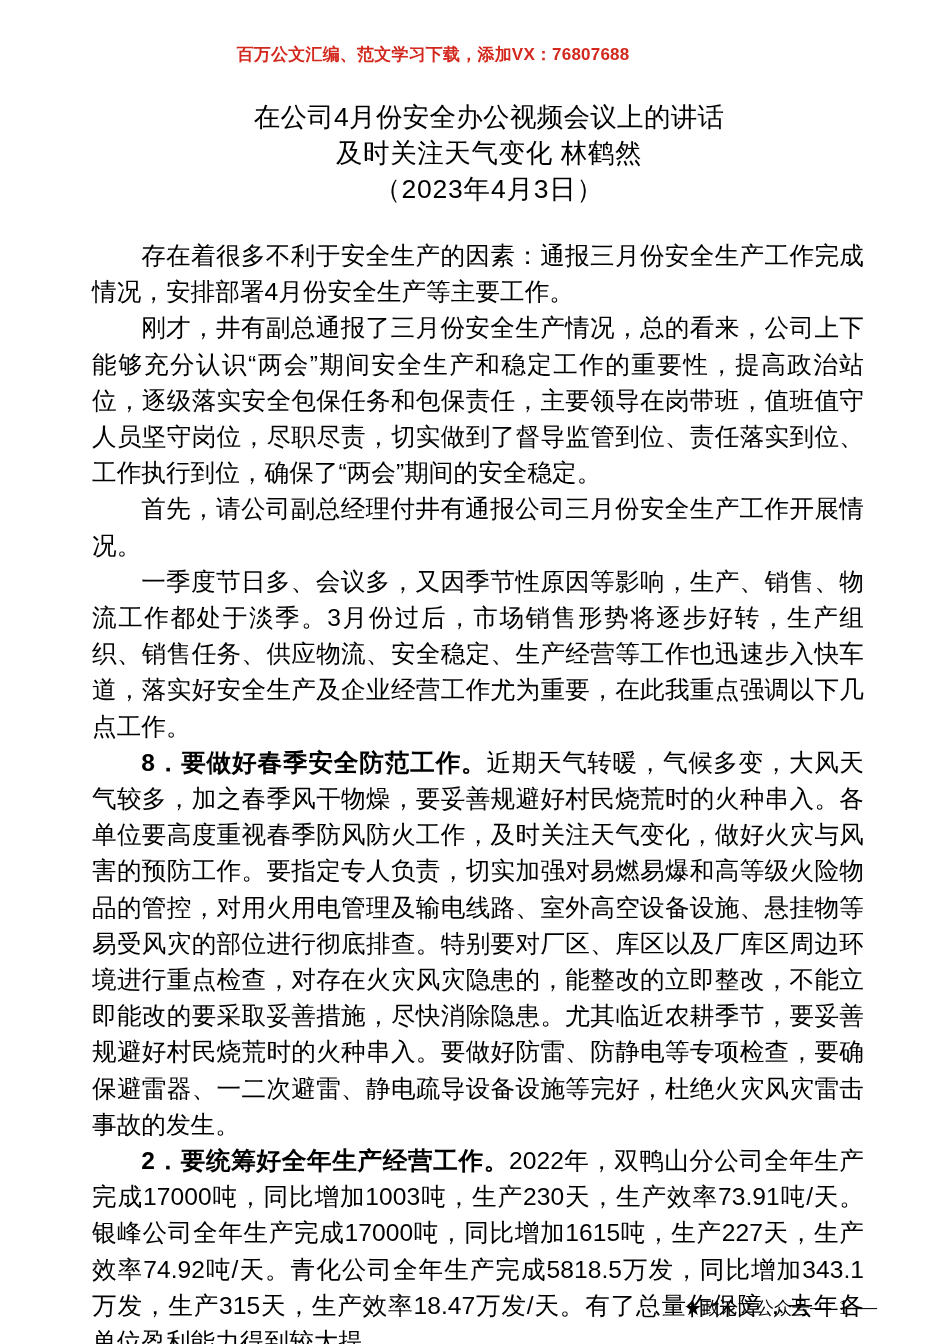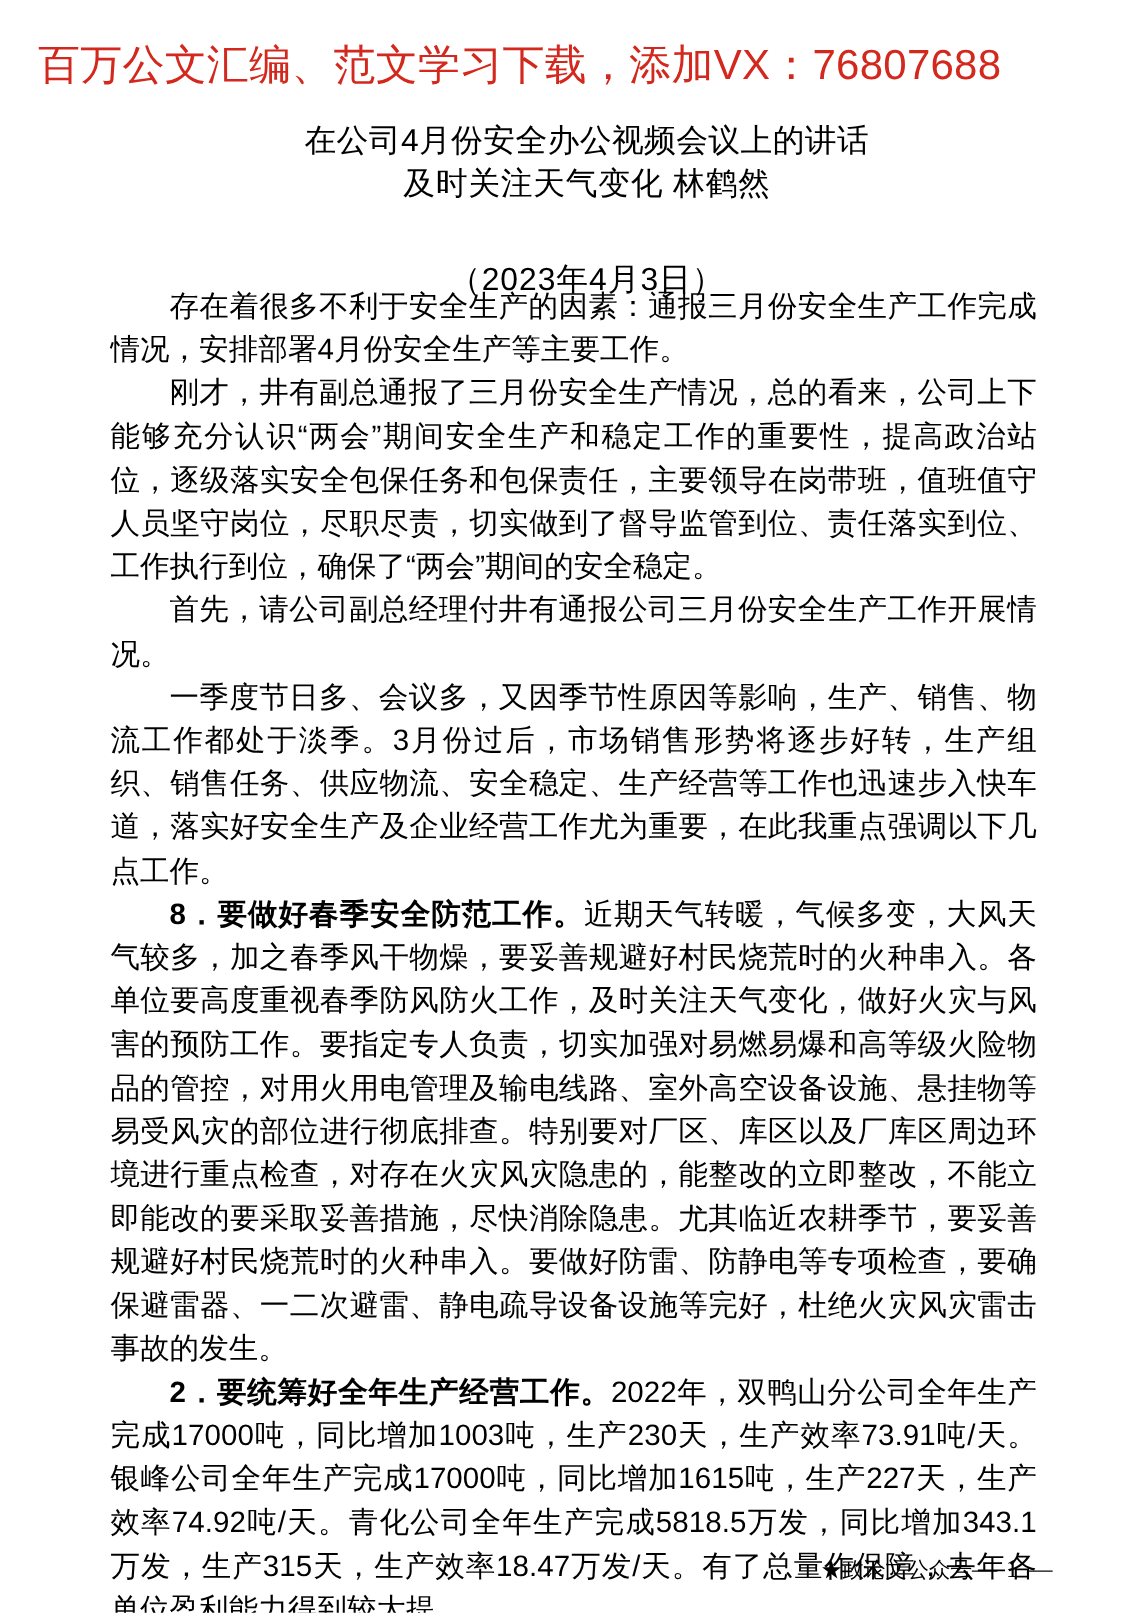--- a/index.html
+++ b/index.html
@@ -26,23 +26,23 @@
     background: #ffffff;
   }
 
   
   .promo-banner {
     position: absolute;
     top: 38px;
     left: 0;
     width: 866px;
     text-align: center;
-    font-size: 35px;
+    font-size: 17px;
     line-height: 34px;
-    font-weight: 400;
+    font-weight: 700;
     letter-spacing: 0.2px;
     color: #d3281e;
     white-space: nowrap;
   }
 
   
   .title-block {
     position: absolute;
     top: 99px;
     left: 0;
@@ -55,21 +55,20 @@
     font-weight: 400;
     letter-spacing: 0.3px;
     white-space: nowrap;
     padding-left: 28px;
   }
   .title-line.subtitle {
     letter-spacing: 0.6px;
   }
   .title-line.dateline {
     letter-spacing: 0.8px;
-    margin-top: 44px;
   }
 
   
   .body-text {
     position: absolute;
     top: 238px;
     left: 92px;
     width: 772px;
     font-size: 24.6px;
     line-height: 36.2px;

